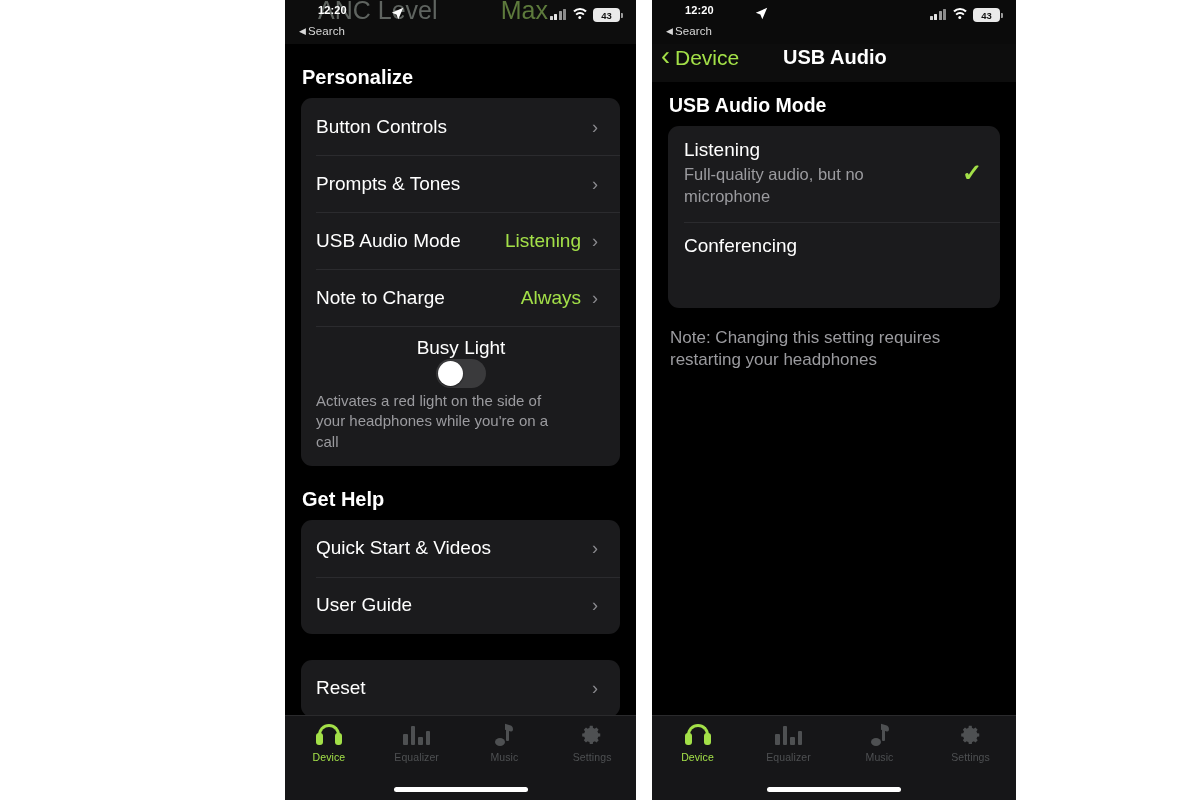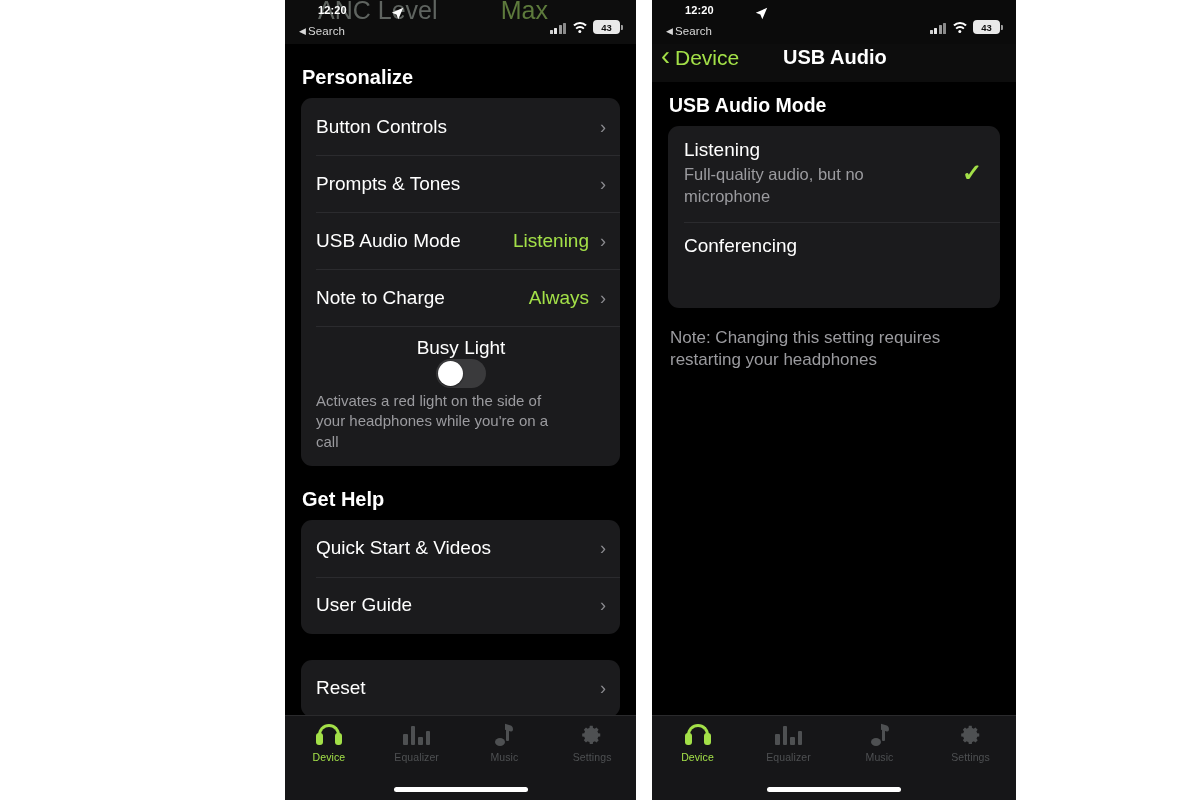--- a/index.html
+++ b/index.html
@@ -58,23 +58,22 @@
     color: #d8d8d8;
     font-size: 11.5px;
     letter-spacing: .1px;
   }
   .sb-back .caret { font-size: 9px; margin-right: 2px; vertical-align: 1px; }
 
   .sb-right {
     position: absolute;
     right: 16px; top: 8px;
     display: flex;
-    align-items: flex-end;
+    align-items: flex-start;
     gap: 5px;
-    margin-top: 12px;
   }
   .sig { display: flex; align-items: flex-end; gap: 1.5px; height: 12px; }
   .sig i { display: block; width: 3px; background: #ffffff; border-radius: .5px; }
   .sig i:nth-child(1) { height: 4px;  background:#cfcfcf; }
   .sig i:nth-child(2) { height: 6.5px;background:#e6e6e6; }
   .sig i:nth-child(3) { height: 9px;  background:#9a9a9a; }
   .sig i:nth-child(4) { height: 11.5px;background:#8a8a8a; }
 
   .wifi { position: relative; width: 17px; height: 12px; }
   .wifi span {
@@ -165,21 +164,21 @@
   .card {
     background: #1b1b1d;
     border-radius: 11px;
     overflow: hidden;
   }
   .row {
     position: relative;
     display: flex;
     align-items: center;
     min-height: 57px;
-    padding: 0 14px 0 15px;
+    padding: 0 22px 0 15px;
     box-sizing: border-box;
   }
   .row + .row::before {
     content: "";
     position: absolute;
     left: 15px; right: 0; top: 0;
     height: 1px;
     background: #2b2b2e;
   }
   .row-label {

